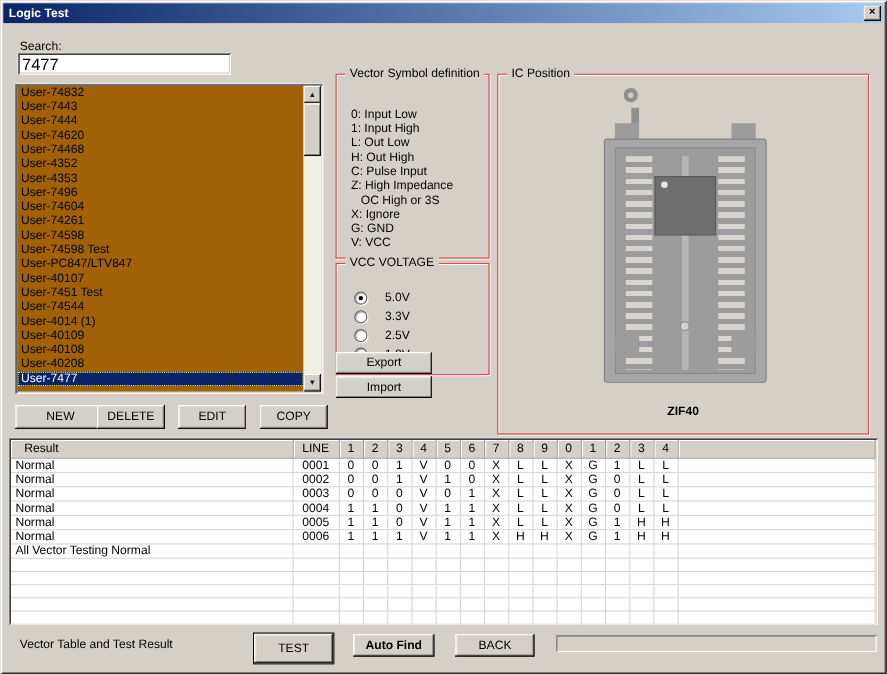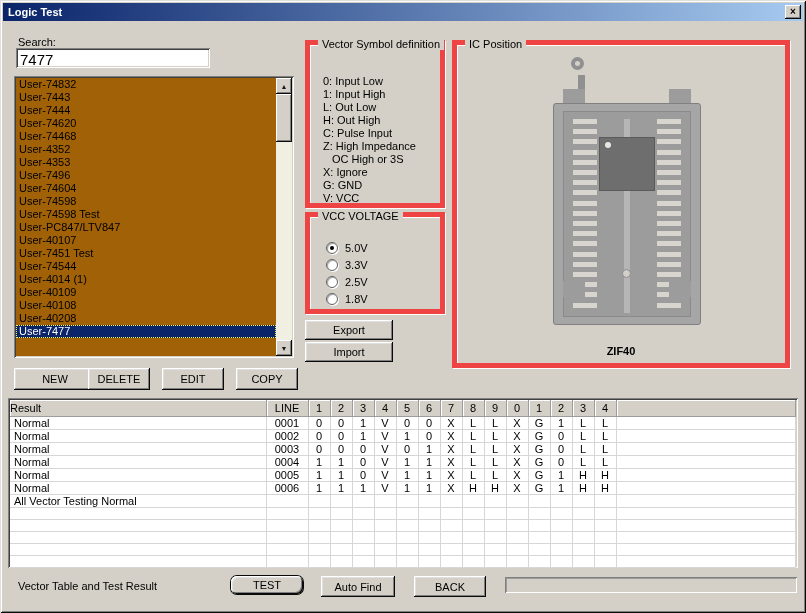--- a/index.html
+++ b/index.html
@@ -37,29 +37,29 @@
 
   .scrollbar { position:absolute; right:2px; top:2px; bottom:2px; width:16px; background:#f1efe2; }
   .sb-btn { position:absolute; left:0; width:16px; height:16px; background:#d4d0c8;
     box-shadow: inset -1px -1px 0 #0a0a0a, inset 1px 1px 0 #fff, inset -2px -2px 0 #808080;
     display:flex; align-items:center; justify-content:center; font-size:7px; color:#1a1a1a; }
   .sb-up { top:0; }
   .sb-down { bottom:0; }
   .sb-thumb { position:absolute; left:0; top:16px; width:16px; height:48px; background:#d4d0c8;
     box-shadow: inset -1px -1px 0 #0a0a0a, inset 1px 1px 0 #fff, inset -2px -2px 0 #808080; }
 
-  .groupbox { position:absolute; border:5px solid #ef4444; box-shadow: inset 1px 1px 0 #ffffff, 1px 1px 0 #ffffff; }
+  .groupbox { position:absolute; border:1px solid #ef4444; box-shadow: inset 1px 1px 0 #ffffff, 1px 1px 0 #ffffff; margin-top: 27px; }
   .legend { position:absolute; top:-7px; left:8px; background:#d4d0c8; padding:0 4px; white-space:nowrap; }
 
   .vs-lines { position:absolute; left:13px; top:30px; }
   .vs-line { height:13px; line-height:13px; white-space:nowrap; }
   .vs-indent { padding-left:9px; }
 
   .vcc-options { position:absolute; left:16px; top:22px; }
-  .radio-row { display:flex; align-items:center; gap:7px; height:17px; }
+  .radio-row { display:flex; align-items:center; gap:16px; height:17px; }
   .radio { width:12px; height:12px; border-radius:50%; background:#fff; border:1px solid #606060;
     box-shadow: inset 1px 1px 1px rgba(0,0,0,0.35), 1px 1px 0 #ffffff; position:relative; flex:0 0 auto; }
   .radio.checked::after { content:""; position:absolute; left:3px; top:3px; width:4px; height:4px; border-radius:50%; background:#000; }
 
   
   .socket { position:absolute; left:92px; top:12px; width:156px; height:290px; }
   .lever-ring { position:absolute; left:22px; top:0; width:13px; height:13px; border:4px solid #909090; border-radius:50%; }
   .lever-stem { position:absolute; left:29px; top:18px; width:7px; height:18px; background:#909090; }
   .tab { position:absolute; width:22px; height:16px; background:#9c9c9c; }
   .tab-tl { left:14px; top:32px; } .tab-tr { right:14px; top:32px; }
@@ -74,21 +74,21 @@
   .chip { position:absolute; left:50px; top:80px; width:56px; height:54px; background:#6e6e6e; border:1px solid #5a5a5a; }
   .chip-dot { position:absolute; left:5px; top:4px; width:6px; height:6px; border-radius:50%; background:#e9e7e2; }
   .zif-label { position:absolute; left:0; right:0; top:300px; text-align:center; font-weight:bold; font-size:11px; }
 
   
   .table-panel { position:absolute; left:8px; top:398px; width:790px; height:170px; overflow:hidden; }
   table.vt { position:absolute; left:2px; top:2px; width:786px; table-layout:fixed; border-collapse:collapse; background:#fff; }
   table.vt th { background:#d4d0c8; font-weight:normal; height:16px; padding:0;
     border-right:1px solid #9c9c9c; border-bottom:1px solid #9c9c9c;
     box-shadow: inset 1px 1px 0 #ffffff; text-align:center; white-space:nowrap; overflow:hidden; }
-  table.vt th.result-col { text-align:left; padding-left:0; }
+  table.vt th.result-col { text-align:left; padding-left:12px; }
   table.vt td { height:12px; line-height:12px; padding:0; font-size:11px; text-align:center;
     border-right:1px solid #d6d6d6; border-bottom:1px solid #d6d6d6; white-space:nowrap; overflow:hidden; }
   table.vt td.result-col { text-align:left; padding-left:4px; }
   .result-col { width:256px; } .line-col { width:42px; } .pin-col { width:22px; } .filler-col { width:auto; }
 
   .progress-groove { position:absolute; left:505px; top:577px; width:292px; height:16px; background:#d4d0c8;
     box-shadow: inset 1px 1px 0 #808080, inset -1px -1px 0 #ffffff, inset 2px 2px 0 #9a9a9a, inset -2px -2px 0 #d4d0c8; }
 </style>
 </head>
 <body>
@@ -109,20 +109,21 @@
     <div class="list-inner">
         <div class="list-item">User-74832</div>
         <div class="list-item">User-7443</div>
         <div class="list-item">User-7444</div>
         <div class="list-item">User-74620</div>
         <div class="list-item">User-74468</div>
         <div class="list-item">User-4352</div>
         <div class="list-item">User-4353</div>
         <div class="list-item">User-7496</div>
         <div class="list-item">User-74604</div>
+        <div class="list-item">User-74261</div>
         <div class="list-item">User-74598</div>
         <div class="list-item">User-74598 Test</div>
         <div class="list-item">User-PC847/LTV847</div>
         <div class="list-item">User-40107</div>
         <div class="list-item">User-7451 Test</div>
         <div class="list-item">User-74544</div>
         <div class="list-item">User-4014 (1)</div>
         <div class="list-item">User-40109</div>
         <div class="list-item">User-40108</div>
         <div class="list-item">User-40208</div>
@@ -458,18 +459,18 @@
             <td class="pin-col"></td>
             <td class="pin-col"></td>
             <td class="pin-col"></td>
             <td class="filler-col"></td>
           </tr>
         </tbody>
     </table>
   </div>
 
   <span class="label" style="left:18px; top:580px;">Vector Table and Test Result</span>
-  <button class="btn default-btn" style="left:231px; top:576px; width:72px; height:18px;border-radius:6px;">TEST</button>
-  <button class="btn" style="left:321px; top:576px; width:74px; height:21px;">Auto Find</button>
+  <button class="btn default-btn" style="left:231px; top:576px; width:72px; height:27px;">TEST</button>
+  <button class="btn" style="left:321px; top:576px; width:74px; height:21px;font-weight:bold;">Auto Find</button>
   <button class="btn" style="left:414px; top:576px; width:72px; height:21px;">BACK</button>
   <div class="progress-groove"></div>
 
 </div>
 
 </body></html>

